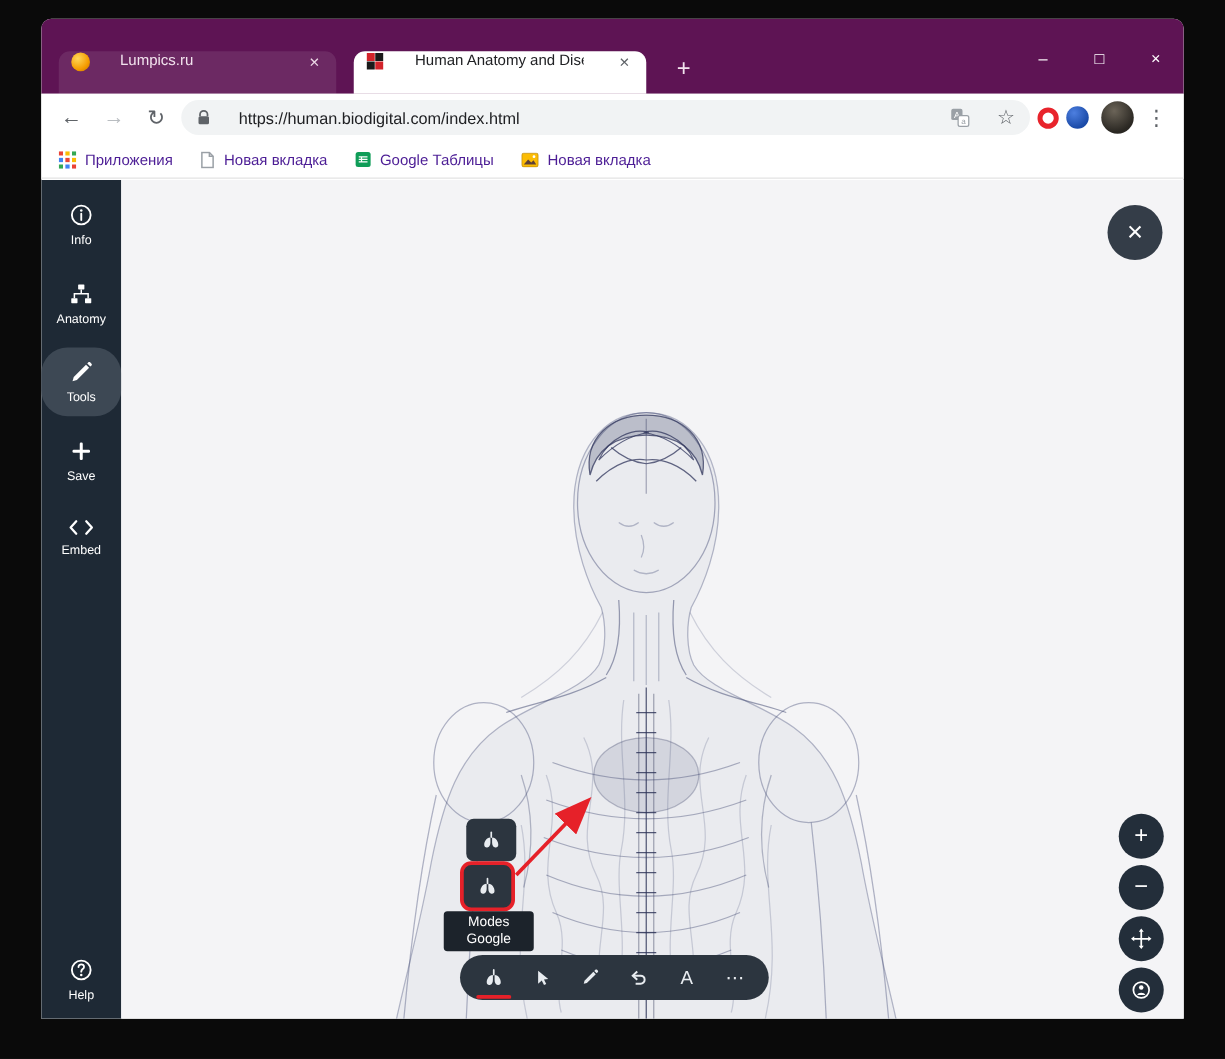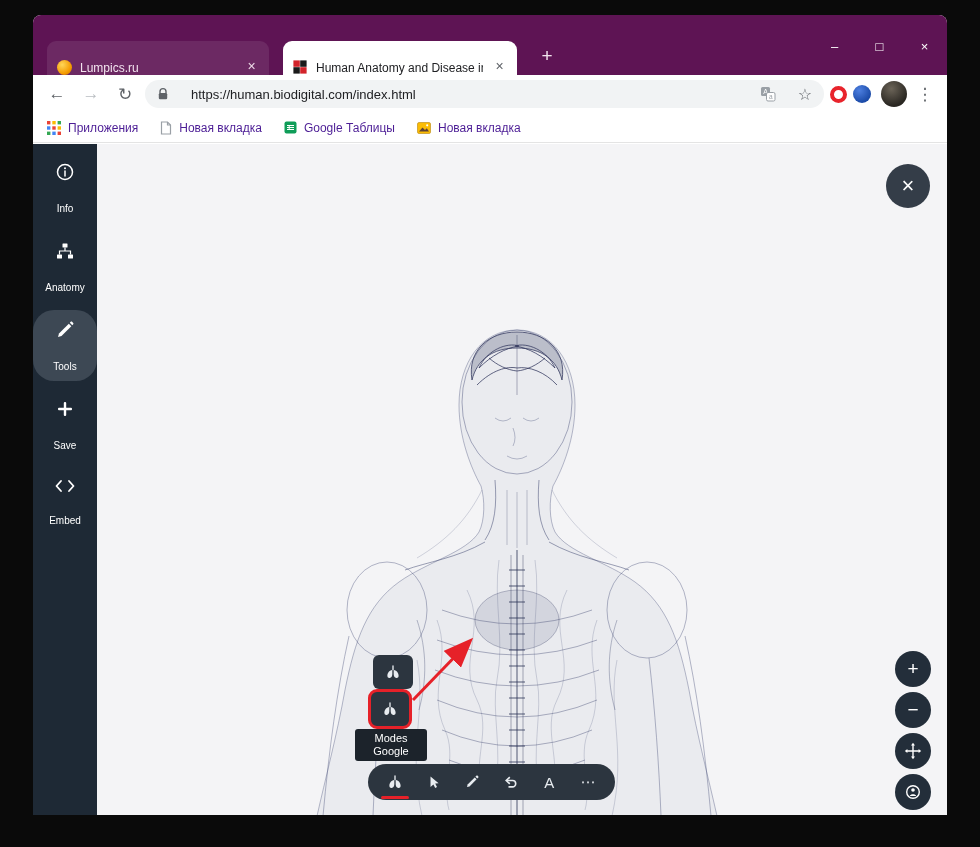--- a/index.html
+++ b/index.html
@@ -1,20 +1,20 @@
 <!DOCTYPE html>
 <html><head>
 <meta charset="utf-8">
 <style>
   html,body{margin:0;padding:0;background:#0a0a0a;}
   .stage{position:relative;width:980px;height:847px;background:#0a0a0a;font-family:"Liberation Sans",sans-serif;overflow:hidden;}
   .window{position:absolute;left:33px;top:15px;width:914px;height:800px;background:#fff;border-radius:8px 8px 0 0;overflow:hidden;}
   
   .tabstrip{position:absolute;top:0;left:0;right:0;height:60px;background:#5e1454;}
-  .tab{position:absolute;bottom:0;height:34px;border-radius:9px 9px 0 0;display:flex;align-items:flex-end;padding:0 9px;gap:8px;box-sizing:border-box;}
+  .tab{position:absolute;bottom:0;height:34px;border-radius:9px 9px 0 0;display:flex;align-items:flex-start;padding:0 9px;gap:24px;box-sizing:border-box;}
   .tab.inactive{left:14px;width:222px;background:rgba(255,255,255,0.09);color:#f2e3ee;}
   .tab.active{left:250px;width:234px;background:#ffffff;color:#202124;}
   .tab-label{font-size:12px;flex:1;white-space:nowrap;overflow:hidden;}
   .tab-close{font-size:14px;width:17px;height:17px;line-height:16px;text-align:center;border-radius:50%;flex:0 0 auto;}
   .tab.inactive .tab-close{color:#ecd8e6;}
   .tab.active .tab-close{color:#5f6368;}
   .newtab{position:absolute;left:500px;bottom:5px;width:28px;height:28px;color:#f2e3ee;font-size:19px;display:flex;align-items:center;justify-content:center;border-radius:50%;}
   .win-controls{position:absolute;top:16px;right:0;height:30px;display:flex;}
   .wc{width:45px;height:30px;color:#fff;display:flex;align-items:center;justify-content:center;font-size:13px;}
   .favicon{width:16px;height:16px;flex:0 0 auto;display:flex;align-items:center;justify-content:center;}
@@ -30,21 +30,21 @@
   .ext-o{width:17px;height:17px;border-radius:50%;border:4px solid #e8242c;box-sizing:border-box;flex:0 0 auto;}
   .ext-blue{width:18px;height:18px;border-radius:50%;background:radial-gradient(circle at 35% 30%,#4d7fe0,#1b4ba8 70%);flex:0 0 auto;}
   .avatar{width:26px;height:26px;border-radius:50%;background:radial-gradient(circle at 40% 30%,#6b6458,#2a2722 70%);flex:0 0 auto;margin-left:4px;}
   .menu-dots{font-size:17px;color:#5f6368;width:24px;text-align:center;flex:0 0 auto;}
   
   .bookmarks{position:absolute;top:98px;left:0;right:0;height:30px;background:#fff;border-bottom:1px solid #e4e4e4;display:flex;align-items:center;padding:0 14px;gap:22px;box-sizing:border-box;}
   .bm{display:flex;align-items:center;gap:7px;font-size:12px;color:#4c1d95;}
   
   .content{position:absolute;top:129px;left:0;right:0;bottom:0;display:flex;}
   .sidebar{width:64px;background:#1e2935;display:flex;flex-direction:column;align-items:stretch;padding-top:8px;box-sizing:border-box;flex:0 0 auto;}
-  .side-item{display:flex;flex-direction:column;align-items:center;gap:21px;padding:10px 0 9px;margin-bottom:8px;color:#fff;font-size:10px;}
+  .side-item{display:flex;flex-direction:column;align-items:center;gap:5px;padding:10px 0 9px;margin-bottom:8px;color:#fff;font-size:10px;}
   .side-item.active{background:#3d4854;border-radius:21px;}
   .side-help{margin-top:auto;margin-bottom:4px;}
   .viewer{position:relative;flex:1;background:#f4f4f6;overflow:hidden;}
   .figure-svg{position:absolute;left:170px;top:46px;}
   .close-viewer{position:absolute;top:20px;right:17px;width:44px;height:44px;border-radius:50%;background:#343d48;color:#fff;display:flex;align-items:center;justify-content:center;font-size:22px;z-index:6;}
   .zoom-stack{position:absolute;right:16px;top:507px;display:flex;flex-direction:column;gap:5px;z-index:6;}
   .zbtn{width:36px;height:36px;border-radius:50%;background:#232e3a;color:#fff;display:flex;align-items:center;justify-content:center;font-size:19px;}
   .btoolbar{position:absolute;left:271px;top:620px;width:247px;height:36px;border-radius:18px;background:#2c353f;display:flex;align-items:center;justify-content:space-between;padding:0 12px;box-sizing:border-box;z-index:6;}
   .tbtn{width:30px;height:30px;display:flex;align-items:center;justify-content:center;color:#e8ecf0;font-size:15px;}
   .tool-underline{position:absolute;left:13px;bottom:1px;width:28px;height:3px;background:#e62129;border-radius:2px;}
@@ -188,20 +188,28 @@
           </svg>
           <span>Save</span>
         </div>
         <div class="side-item">
           <svg width="22" height="16" viewBox="0 0 22 16" fill="none" stroke="#ffffff" stroke-width="1.8" stroke-linecap="round" stroke-linejoin="round">
             <path d="M7 3 L2.5 8 L7 13"></path>
               <path d="M15 3 L19.5 8 L15 13"></path>
           </svg>
           <span>Embed</span>
         </div>
+        <div class="side-item side-help">
+          <svg width="20" height="20" viewBox="0 0 20 20" fill="none" stroke="#ffffff" stroke-width="1.5">
+            <circle cx="10" cy="10" r="7.5"></circle>
+            <path d="M7.8 7.6 C7.8 4.8 12.4 4.9 12.2 7.6 C12.1 9.3 10 9.3 10 11.3" stroke-linecap="round"></path>
+            <circle cx="10" cy="14" r="1" fill="#ffffff" stroke="none"></circle>
+          </svg>
+          <span>Help</span>
+        </div>
       </div>
 
       <div class="viewer">
 
         <svg class="figure-svg" width="500" height="626" viewBox="0 0 500 626">
           <g fill="none" stroke="#3d4366" stroke-width="1">
             <path d="M250,140 C215,140 192,172 192,215 C192,248 204,278 214,296 C218,310 218,330 212,342 C200,362 160,372 132,392 C100,415 88,450 78,500 C70,545 58,590 50,626 L450,626 C442,590 430,545 422,500 C412,450 400,415 368,392 C340,372 300,362 288,342 C282,330 282,310 286,296 C296,278 308,248 308,215 C308,172 285,140 250,140 Z" fill="rgba(86,94,138,0.06)" stroke="rgba(70,78,120,0.38)"></path>
             <ellipse cx="250" cy="212" rx="55" ry="72" stroke="rgba(70,78,120,0.45)"></ellipse>
             <g stroke="rgba(48,54,92,0.75)">
               <path d="M205,190 C200,160 222,142 250,142 C278,142 300,160 295,190 C290,170 275,158 250,158 C225,158 210,170 205,190 Z" fill="rgba(48,54,92,0.25)"></path>

